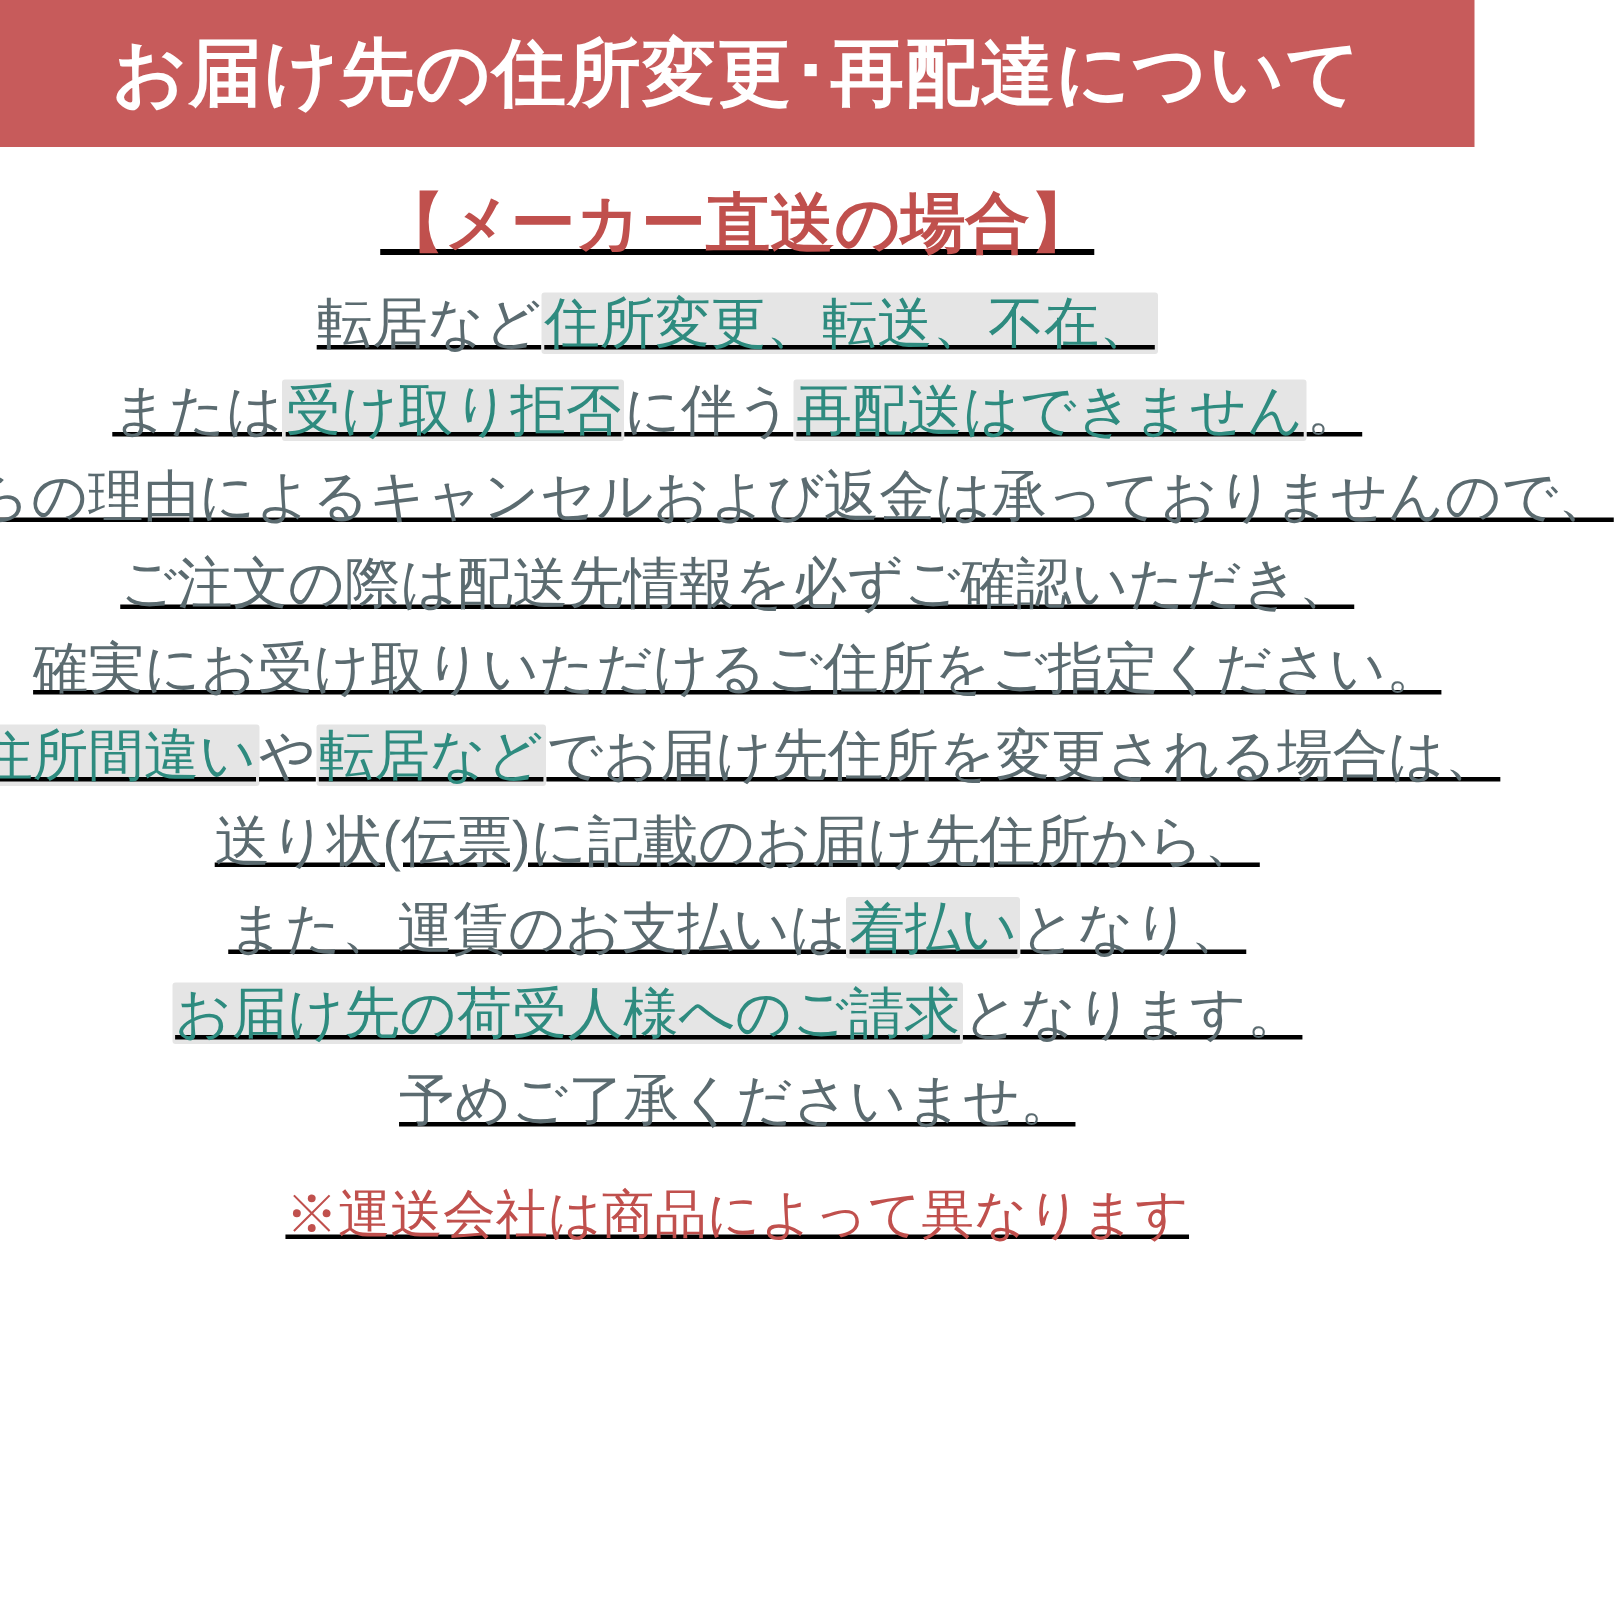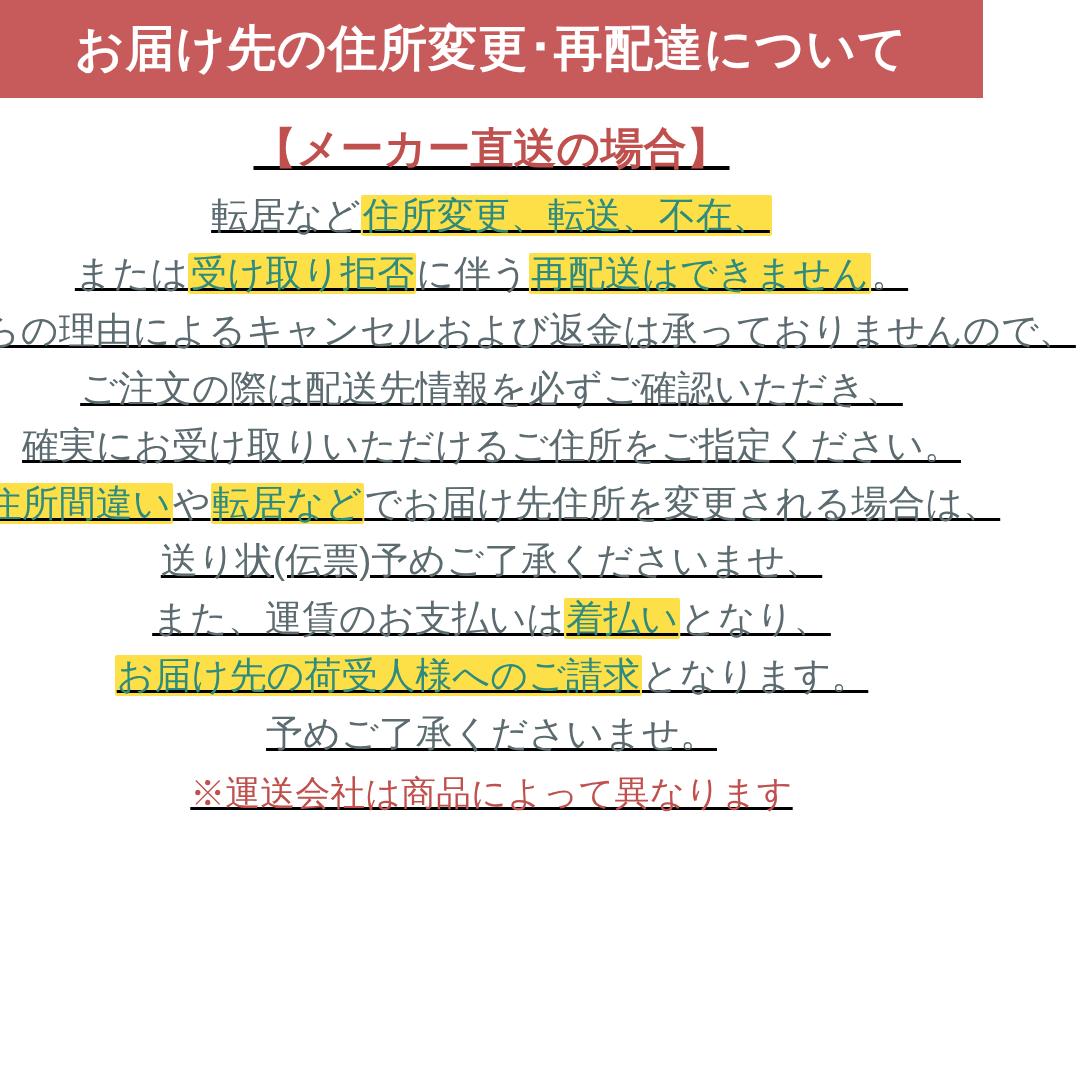--- a/index.html
+++ b/index.html
@@ -63,33 +63,33 @@
     white-space: nowrap;
     line-height: 1.42;
     margin: 0 0 5px 0;
     font-weight: normal;
   }
   .line.tight {
     margin-bottom: 2px;
   }
   .hl-green {
     color: #2e8b7f;
-    background: #fde047;
+    background: #e5e5e5;
     padding: 0 2px;
     border-radius: 2px;
   }
   .plain {
     color: #5b6b70;
   }
   .footnote {
     color: #c0504d;
     font-size: 35px;
     text-align: right;
     white-space: nowrap;
-    margin-top: 8px;
+    margin-top: 24px;
     font-weight: normal;
   }
 </style>
 </head>
 <body>
 
 <div class="page">
 
   <div class="banner">お届け先の住所変更･再配達について</div>
 
@@ -112,21 +112,21 @@
       <div class="line">
         <span class="plain">確実にお受け取りいただけるご住所をご指定ください。</span>
       </div>
     </div>
 
     <div>
       <div class="line">
         <span class="hl-green">住所間違い</span><span class="plain">や</span><span class="hl-green">転居など</span><span class="plain">でお届け先住所を変更される場合は、</span>
       </div>
       <div class="line">
-        <span class="plain">送り状(伝票)予めご了承くださいませ、</span>
+        <span class="plain">送り状(伝票)に記載のお届け先住所から、</span>
       </div>
       <div class="line">
         <span class="plain">また、運賃のお支払いは</span><span class="hl-green">着払い</span><span class="plain">となり、</span>
       </div>
       <div class="line">
         <span class="hl-green">お届け先の荷受人様へのご請求</span><span class="plain">となります。</span>
       </div>
       <div class="line tight">
         <span class="plain">予めご了承くださいませ。</span>
       </div>

